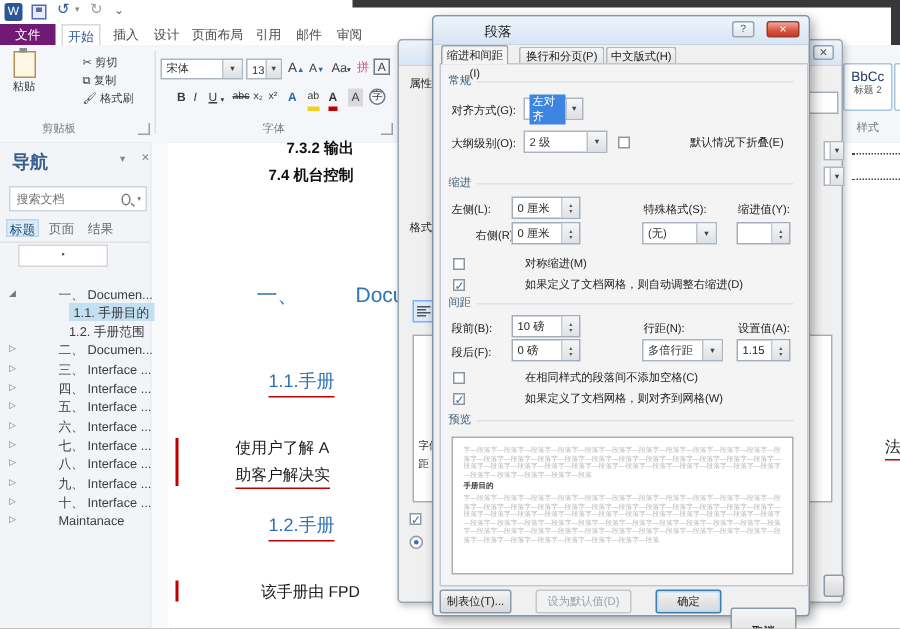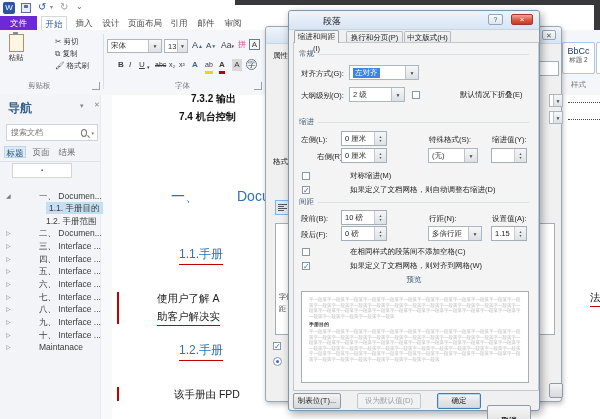--- a/index.html
+++ b/index.html
@@ -4,21 +4,21 @@
 <style>
   html,body{margin:0;padding:0;background:#888;}
   #screen{position:relative;width:600px;height:419px;background:#fff;overflow:hidden;
           font-family:"Liberation Sans",sans-serif;color:#333;}
   .abs{position:absolute;}
   .tx{white-space:nowrap;margin-left:24px;}
 
   
   .qat-icon{font-size:10px;color:#2b579a;line-height:12px;}
   .ribbon-tab{font-size:8.5px;color:#4a4a4a;line-height:14px;text-align:center;}
-  .ribbon-tab.file{background:#6d28d9;color:#fff;font-family:Liberation Serif, serif;}
+  .ribbon-tab.file{background:#701a75;color:#fff;font-family:Liberation Serif, serif;}
   .ribbon-tab.active{background:#fff;color:#2b579a;border:1px solid #d5d9de;border-bottom:none;}
   .ribbon{background:#f4f6fa;border-bottom:1px solid #cfd4da;}
   .grp-label{font-size:7.5px;color:#7a7a7a;}
   .ric{font-size:8px;color:#3b3b3b;text-align:center;line-height:12px;}
   .combo{background:#fff;border:1px solid #abb6c0;display:flex;align-items:center;font-size:7.5px;padding-left:3px;box-sizing:border-box;}
   .cmb-arr{margin-left:auto;width:12px;height:100%;display:flex;align-items:center;justify-content:center;
            font-size:5px;color:#444;background:linear-gradient(#f6f7f8,#dde0e4);border-left:1px solid #bcc2c8;}
   .spn{margin-left:auto;width:11px;height:100%;display:flex;flex-direction:column;align-items:center;justify-content:center;
        font-size:3.5px;line-height:4px;color:#555;background:linear-gradient(#f4f5f6,#dfe2e6);border-left:1px solid #c6cbd1;}
   .style-card{background:#fff;border:1px solid #aac6e2;border-radius:2px;text-align:center;}
@@ -258,21 +258,21 @@
     <div class="abs edit" style="left:245px;top:34px;width:48px;height:15px;"></div>
     <div class="abs lbl dim tx" style="left:13px;top:64px;">样式类型(T):</div>
     <div class="abs lbl tx" style="left:13px;top:88px;">样式基准(B):</div>
     <div class="abs lbl tx" style="left:13px;top:112px;">后续段落样式(S):</div>
     <div class="abs combo" style="left:283px;top:67px;width:14px;height:13px;">
         <span class="cmb-arr" style="width:13px;">▼</span>
       </div>
     <div class="abs combo" style="left:283px;top:84px;width:14px;height:13px;">
         <span class="cmb-arr" style="width:13px;">▼</span>
       </div>
-    <div class="abs lbl" style="left:7px;top:130px;">格式</div>
+    <div class="abs lbl" style="left:7px;top:120px;">格式</div>
     <div class="abs combo tx" style="left:9px;top:152px;width:80px;height:15px;">
         <span>Calibri</span>
       </div>
     <div class="abs alignbtn" style="left:9px;top:173px;width:16px;height:15px;">
         <i style="width:9px;"></i>
         <i style="width:6px;"></i>
         <i style="width:9px;"></i>
         <i style="width:6px;"></i>
       </div>
     <div class="abs preview-box" style="left:9px;top:196px;width:280px;height:112px;">
@@ -303,21 +303,21 @@
     <div class="abs dtab active" style="left:5px;top:19px;width:45px;height:13px;">缩进和间距(I)</div>
     <div class="abs dtab" style="left:57px;top:20px;width:57px;height:12px;">换行和分页(P)</div>
     <div class="abs dtab" style="left:115px;top:20px;width:47px;height:12px;">中文版式(H)</div>
     <div class="abs page" style="left:4px;top:31px;width:244px;height:347px;"></div>
 
     <div class="abs sect" style="left:10px;top:38px;width:230px;">
         <span>常规</span>
         <span class="ln"></span>
       </div>
     <div class="abs lbl" style="left:12px;top:58px;">对齐方式(G):</div>
-    <div class="abs combo" style="left:60px;top:54px;width:70px;height:15px;">
+    <div class="abs combo" style="left:60px;top:54px;width:40px;height:15px;">
       <span class="hl">左对齐</span>
       <span class="cmb-arr">▼</span>
     </div>
     <div class="abs lbl" style="left:12px;top:80px;">大纲级别(O):</div>
     <div class="abs combo" style="left:60px;top:76px;width:56px;height:15px;">
       <span>2 级</span>
       <span class="cmb-arr">▼</span>
     </div>
     <div class="abs cbrow" style="left:123px;top:79px;">
       <span class="chk"></span>
@@ -401,21 +401,21 @@
     </div>
     <div class="abs cbrow" style="left:13px;top:236px;">
       <span class="chk"></span>
         <span class="lbl tx">在相同样式的段落间不添加空格(C)</span>
     </div>
     <div class="abs cbrow" style="left:13px;top:250px;">
       <span class="chk">✓</span>
         <span class="lbl tx">如果定义了文档网格，则对齐到网格(W)</span>
     </div>
 
-    <div class="abs sect" style="left:10px;top:264px;width:230px;flex-direction:column;">
+    <div class="abs sect" style="left:10px;top:264px;width:230px;">
         <span>预览</span>
         <span class="ln"></span>
       </div>
     <div class="abs preview-box" style="left:12px;top:280px;width:228px;height:92px;padding:5px 7px;">
       <div class="pv-gray">字—段落字—段落字—段落字—段落字—段落字—段落字—段落字—段落字—段落字—段落字—段落字—段落字—段落字—段落字—段落字—段落字—段落字—段落字—段落字—段落字—段落字—段落字—段落字—段落字—段落字—段落字—段落字—段落字—段落字—段落字—段落字—段落字—段落字—段落字—段落字—段落字—段落字—段落字—段落字—段落</div>
       <div class="pv-dark" style="margin:2px 0;">手册目的</div>
       <div class="pv-gray">字—段落字—段落字—段落字—段落字—段落字—段落字—段落字—段落字—段落字—段落字—段落字—段落字—段落字—段落字—段落字—段落字—段落字—段落字—段落字—段落字—段落字—段落字—段落字—段落字—段落字—段落字—段落字—段落字—段落字—段落字—段落字—段落字—段落字—段落字—段落字—段落字—段落字—段落字—段落字—段落字—段落字—段落字—段落字—段落字—段落字—段落字—段落字—段落字—段落字—段落字—段落字—段落字—段落字—段落字—段落字—段落字—段落字—段落字—段落字—段落字—段落字—段落字—段落字—段落字—段落字—段落</div>
     </div>
 
     <div class="abs btn" style="left:4px;top:382px;width:48px;height:16px;">制表位(T)...</div>

